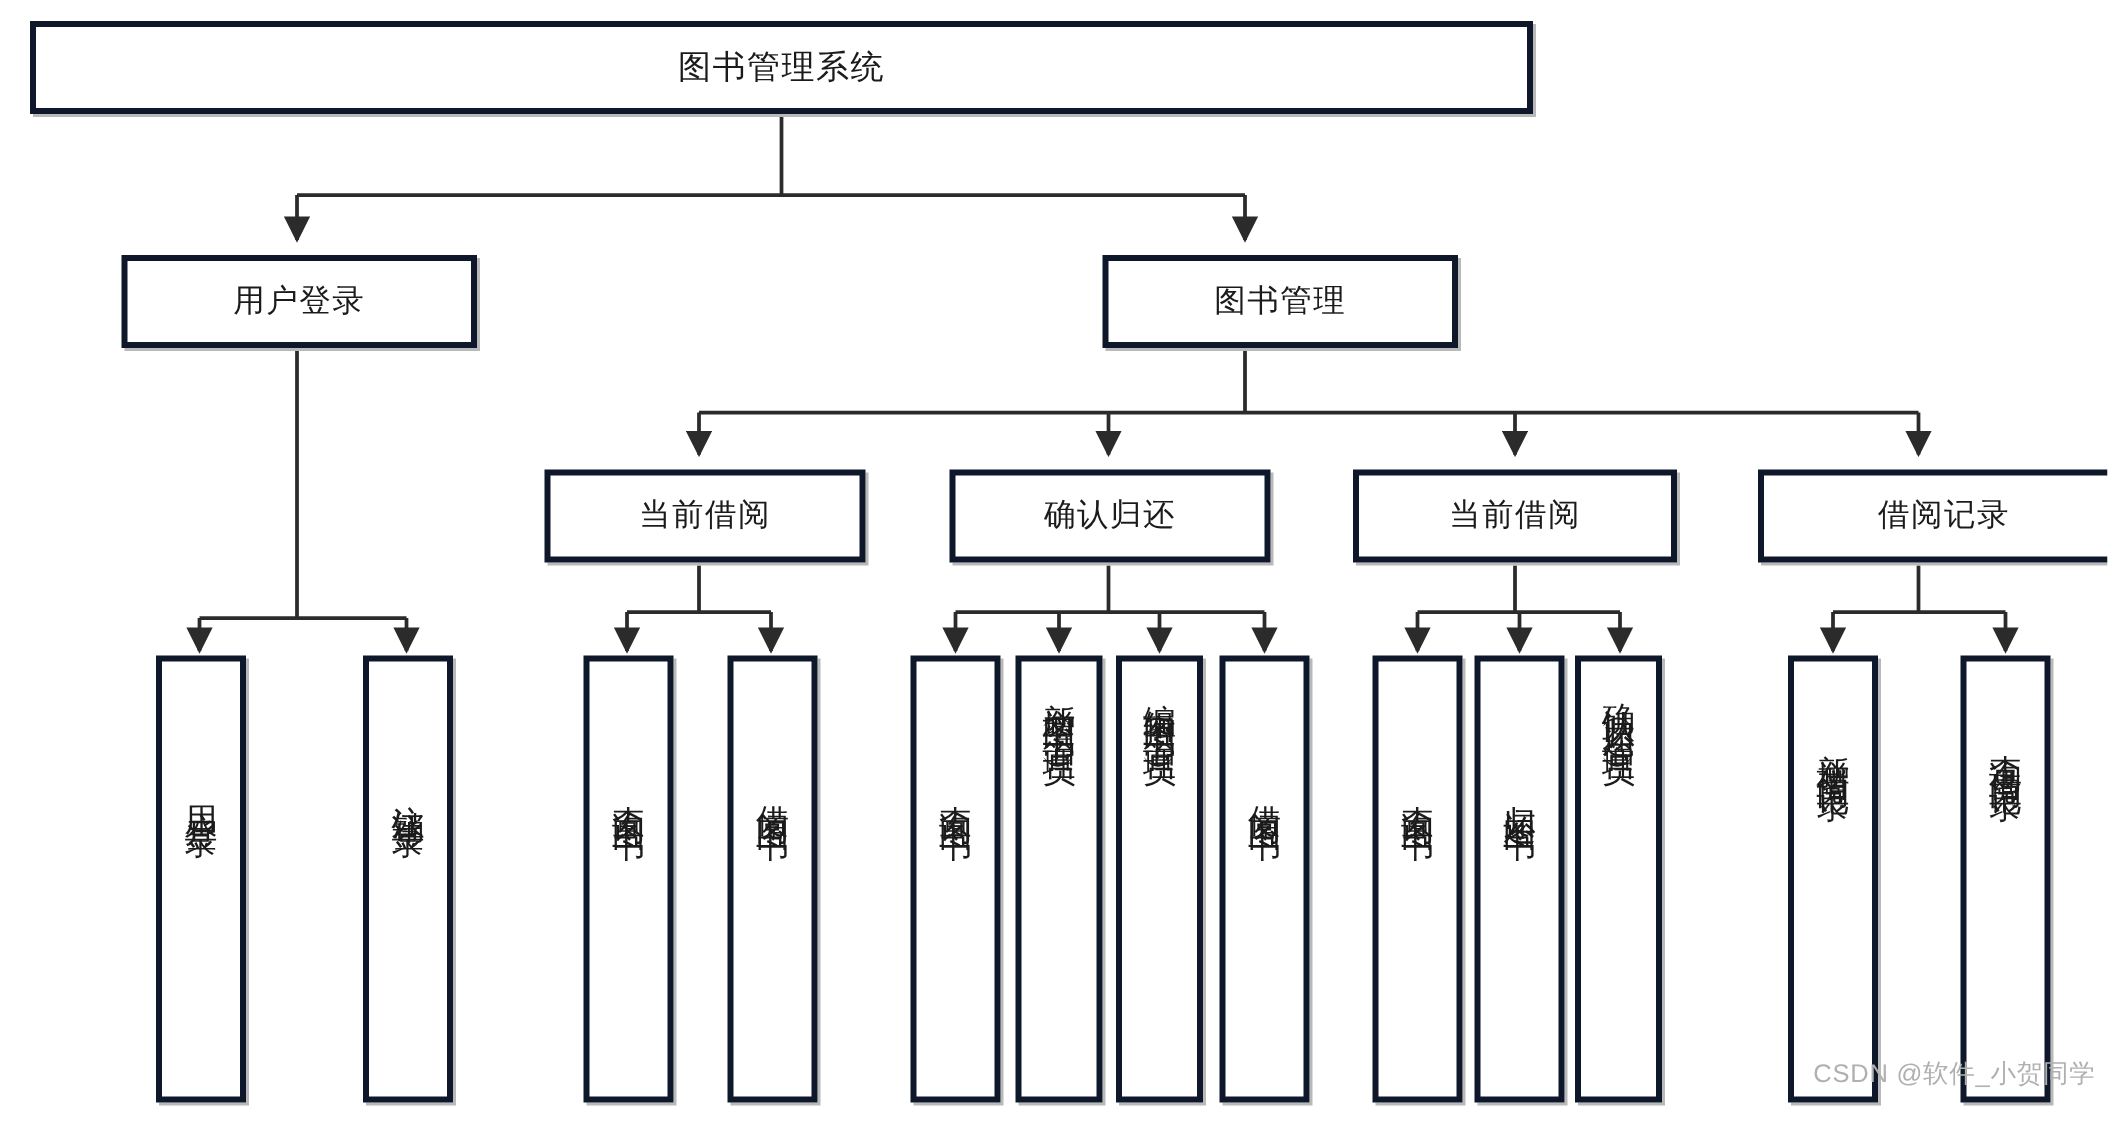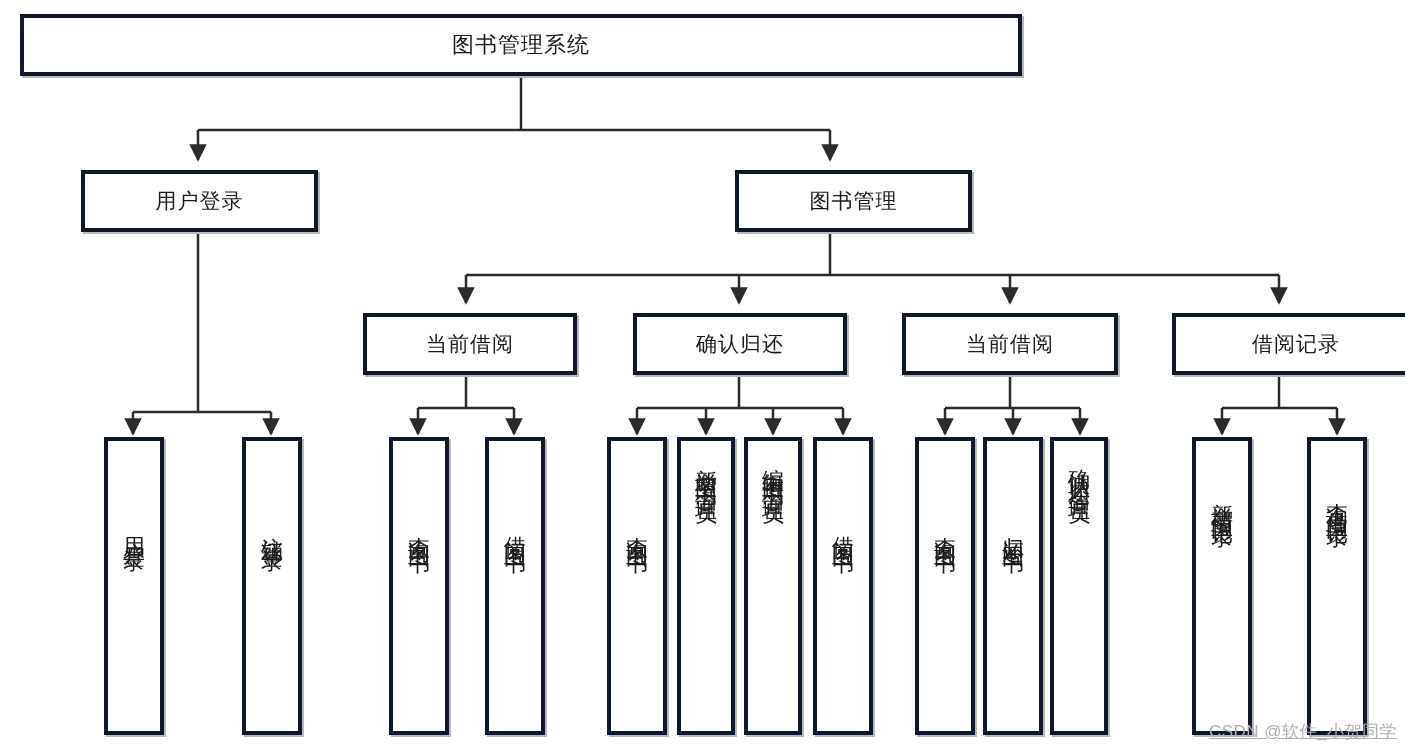--- a/index.html
+++ b/index.html
@@ -48,27 +48,26 @@
     text-orientation:upright;
     font-size:22px;
     letter-spacing:5px;
     line-height:1;
     white-space:normal;
   }
   .node.root .label{font-size:22px;}
   .watermark{
     position:absolute;
     right:8px;
-    bottom:4px;
+    bottom:20px;
     font-size:17px;
     color:#b0b0b0;
     letter-spacing:.5px;
     z-index:5;
     white-space:nowrap;
-    text-decoration:underline;
   }
 </style>
 </head>
 <body>
 
 <div id="canvas">
 
   <svg id="wires" viewBox="0 0 1405 747">
     <defs>
       <marker id="arrow" viewBox="0 0 10 10" refX="9" refY="5" markerWidth="7" markerHeight="7" orient="auto-start-reverse">

